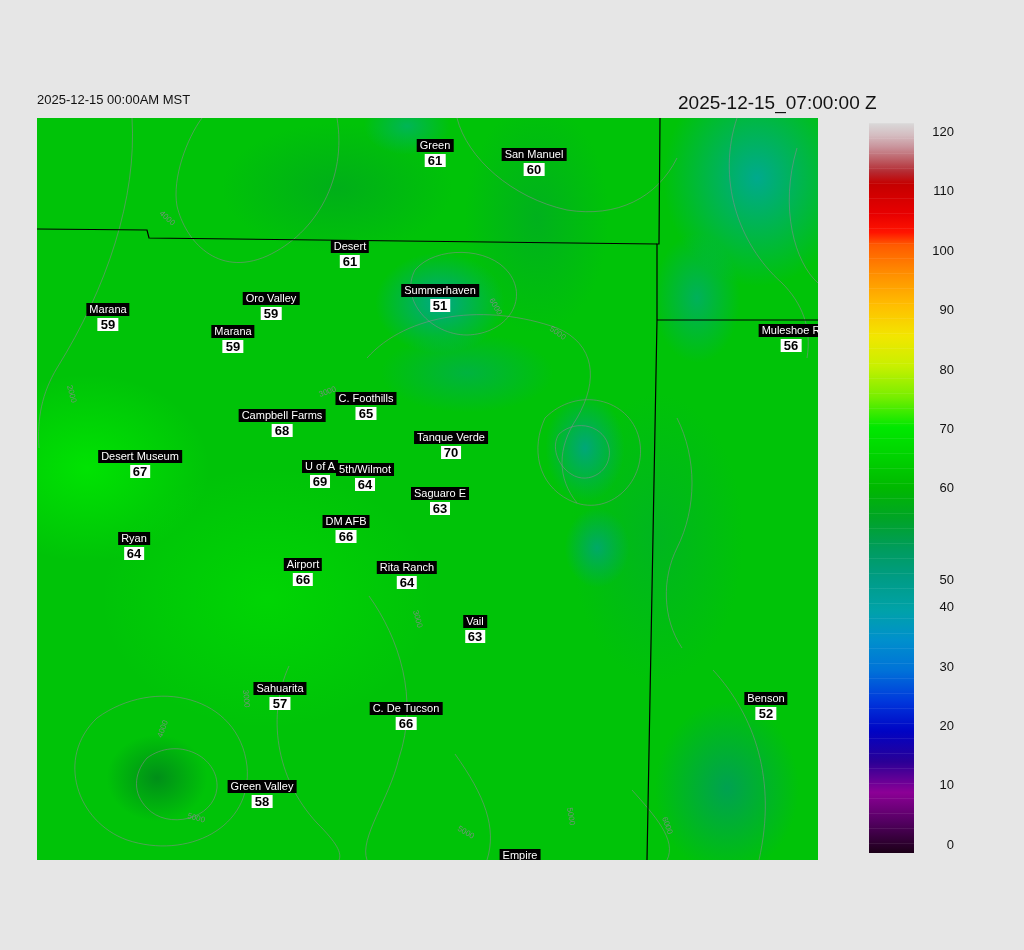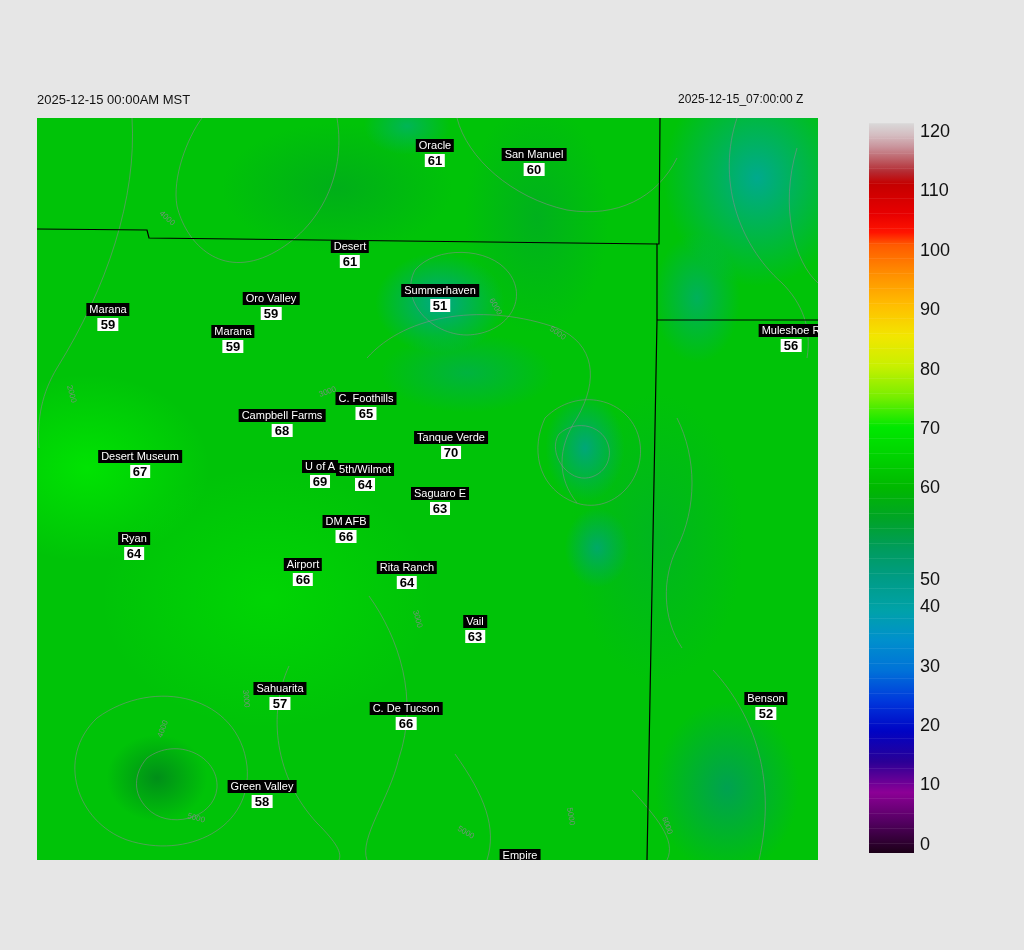--- a/index.html
+++ b/index.html
@@ -3,43 +3,43 @@
 <meta charset="utf-8">
 <style>
   html,body { margin:0; padding:0; background:#e6e6e6; }
   .canvas {
     position:relative; width:1024px; height:950px;
     background:#e6e6e6; overflow:hidden;
     font-family:"Liberation Sans", sans-serif; color:#111;
   }
   .hdr-left  { position:absolute; left:37px;  top:92px; font-size:13px; }
   .hdr-title { position:absolute; left:37px;  top:88px; width:781px; text-align:center; font-size:15px; }
-  .hdr-right { position:absolute; left:678px; top:92px; font-size:12px; }
+  .hdr-right { position:absolute; left:678px; top:92px; font-size:19px; }
 
   .map {
     position:absolute; left:37px; top:118px; width:781px; height:742px;
     overflow:hidden;
   }
   .map svg { position:absolute; left:0; top:0; }
 
   .station { position:absolute; transform:translateX(-50%); text-align:center; line-height:1; white-space:nowrap; z-index:5; }
   .sname { display:inline-block; background:#000; color:#fff; font-size:11px; padding:1px 3px; }
   .sval  { display:block; margin:2px auto 0; width:max-content; background:#fff; color:#000; font-size:13px; font-weight:bold; padding:0 3px; }
 
   .colorbar {
     position:absolute; left:869px; top:123px; width:45px; height:730px;
   }
   .colorbar .bands {
     position:absolute; inset:0;
     background: repeating-linear-gradient(to bottom,
       rgba(255,255,255,0.08) 0 1px, rgba(0,0,0,0) 1px 15px);
   }
   .cb-tick {
-    position:absolute; left:920px; width:34px; text-align:left;
-    font-size:18px; transform:translateY(-50%);
+    position:absolute; left:920px; width:34px; text-align:right;
+    font-size:13px; transform:translateY(-50%);
   }
 </style>
 </head>
 <body>
 
 <div class="canvas">
 
   <div class="hdr-left">2025-12-15 00:00AM MST</div>
   <div class="hdr-right">2025-12-15_07:00:00 Z</div>
 
@@ -72,21 +72,21 @@
         <text x="150" y="700" transform="rotate(15 150 700)" font-size="8" fill="#8f8796" opacity="0.8">5000</text>
         <text x="376" y="493" transform="rotate(75 376 493)" font-size="8" fill="#8f8796" opacity="0.8">3000</text>
         <text x="420" y="712" transform="rotate(30 420 712)" font-size="8" fill="#8f8796" opacity="0.8">5000</text>
         <text x="625" y="700" transform="rotate(70 625 700)" font-size="8" fill="#8f8796" opacity="0.8">6000</text>
         <text x="530" y="690" transform="rotate(80 530 690)" font-size="8" fill="#8f8796" opacity="0.8">5000</text>
         <path d="M0,111 L110,112 L112,120 L620,126" fill="none" stroke="#000000" stroke-width="1.2"></path>
         <path d="M623,0 L622,126 L620,126 L620,202 L610,742" fill="none" stroke="#000000" stroke-width="1.2"></path>
         <path d="M620,202 L781,202" fill="none" stroke="#000000" stroke-width="1.2"></path>
       </svg>
     <div id="stations">
-        <div class="station" style="left: 398px; top: 18px;"><span class="sname">Oracle</span><span class="sval">61</span></div>
+        <div class="station" style="left: 398px; top: 18px;"><span class="sname">Green</span><span class="sval">61</span></div>
         <div class="station" style="left: 497px; top: 27px;"><span class="sname">San Manuel</span><span class="sval">60</span></div>
         <div class="station" style="left: 313px; top: 119px;"><span class="sname">Desert</span><span class="sval">61</span></div>
         <div class="station" style="left: 234px; top: 171px;"><span class="sname">Oro Valley</span><span class="sval">59</span></div>
         <div class="station" style="left: 71px; top: 182px;"><span class="sname">Marana</span><span class="sval">59</span></div>
         <div class="station" style="left: 196px; top: 204px;"><span class="sname">Marana</span><span class="sval">59</span></div>
         <div class="station" style="left: 403px; top: 163px;"><span class="sname">Summerhaven</span><span class="sval">51</span></div>
         <div class="station" style="left: 754px; top: 203px; text-align: center;"><span class="sname">Muleshoe R</span><span class="sval">56</span></div>
         <div class="station" style="left: 329px; top: 271px;"><span class="sname">C. Foothills</span><span class="sval">65</span></div>
         <div class="station" style="left: 245px; top: 288px;"><span class="sname">Campbell Farms</span><span class="sval">68</span></div>
         <div class="station" style="left: 414px; top: 310px;"><span class="sname">Tanque Verde</span><span class="sval">70</span></div>

